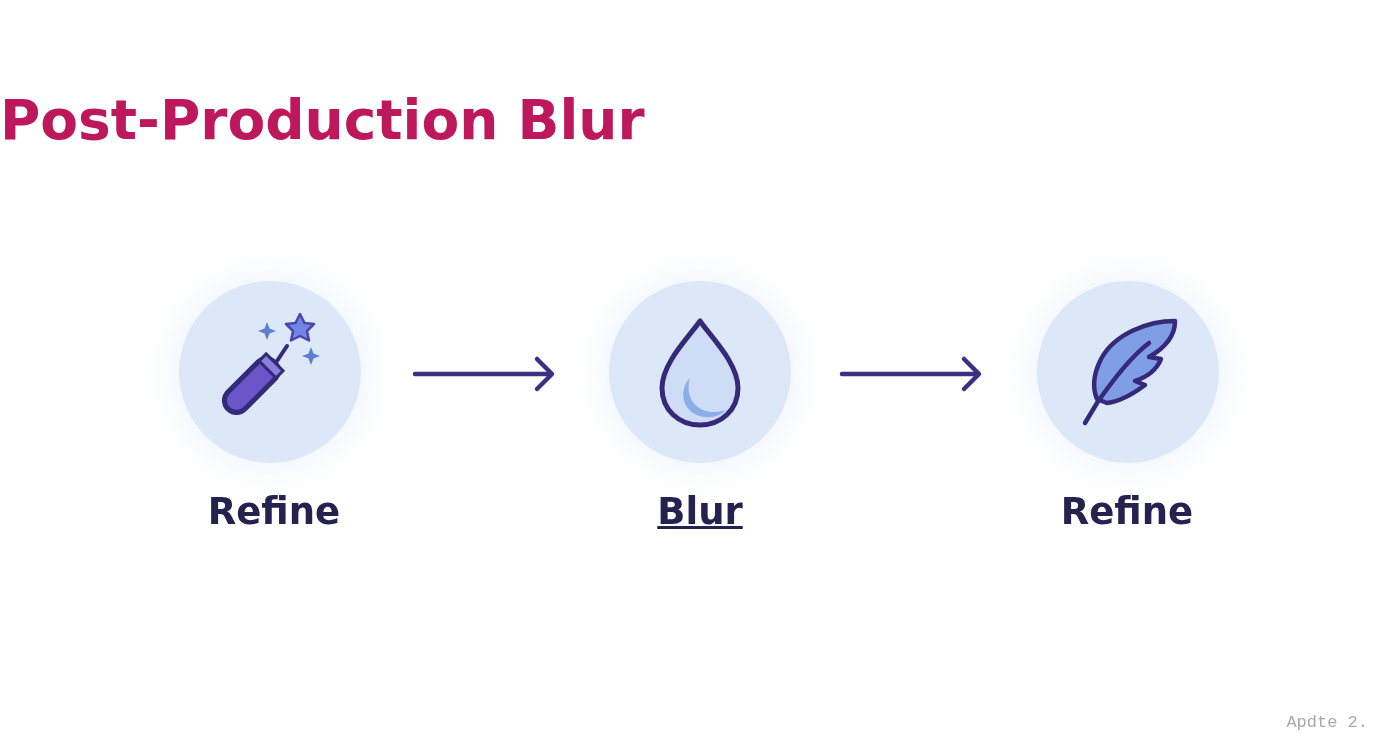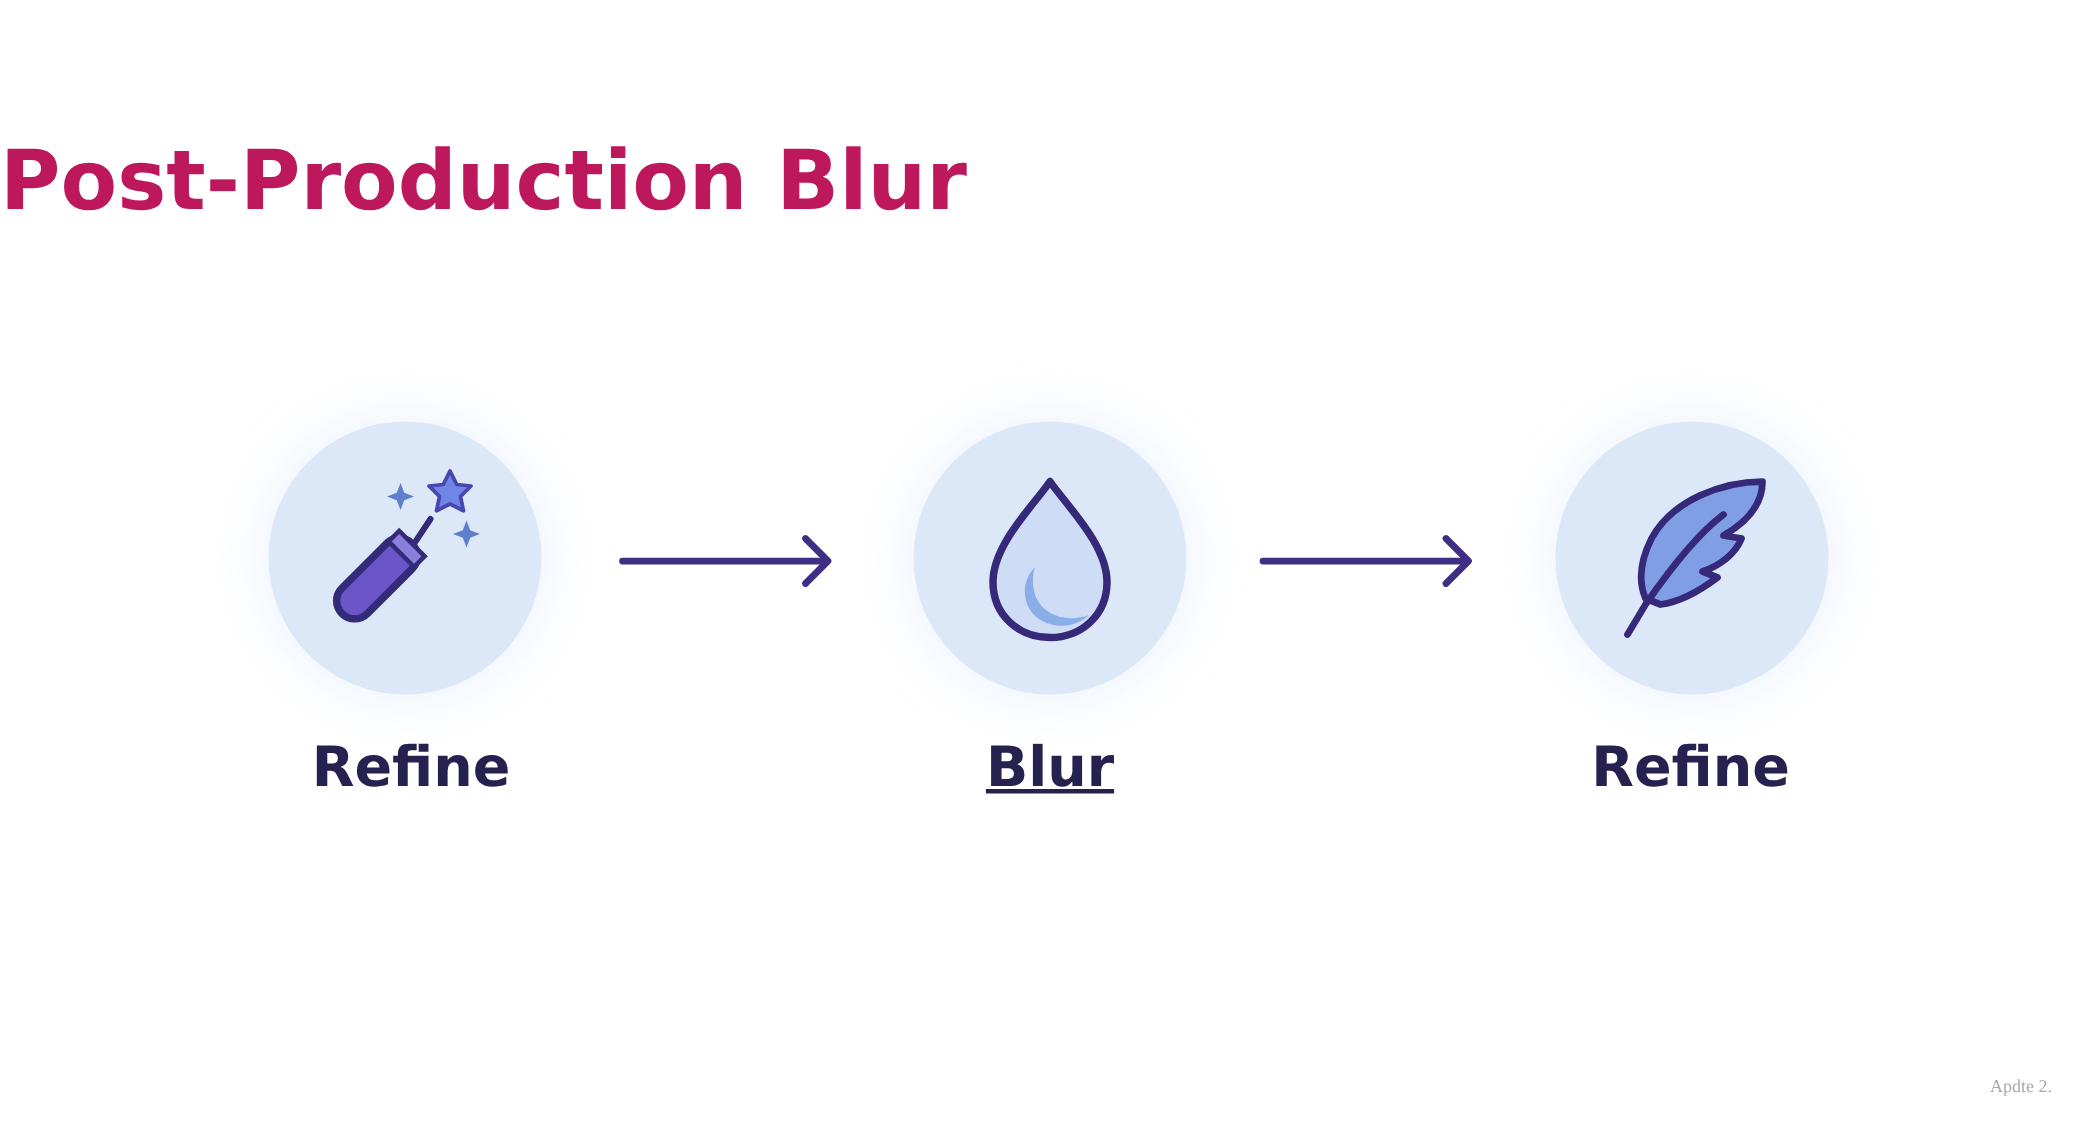--- a/index.html
+++ b/index.html
@@ -53,23 +53,23 @@
     color: #25224f;
   }
   .arrow {
     position: absolute;
     top: 355px;
   }
   .watermark {
     position: absolute;
     right: 24px;
     bottom: 20px;
-    font-size: 12px;
+    font-size: 17px;
     color: #a8a8b0;
-    font-family: Liberation Serif, serif;
+    font-family: Liberation Mono, monospace;
   }
 </style>
 </head>
 <body>
 
 <div class="title">Post-Production Blur</div>
 
 <div class="step" style="left:179px;">
   <div class="circle">
     <svg width="182" height="182" viewBox="0 0 182 182">

